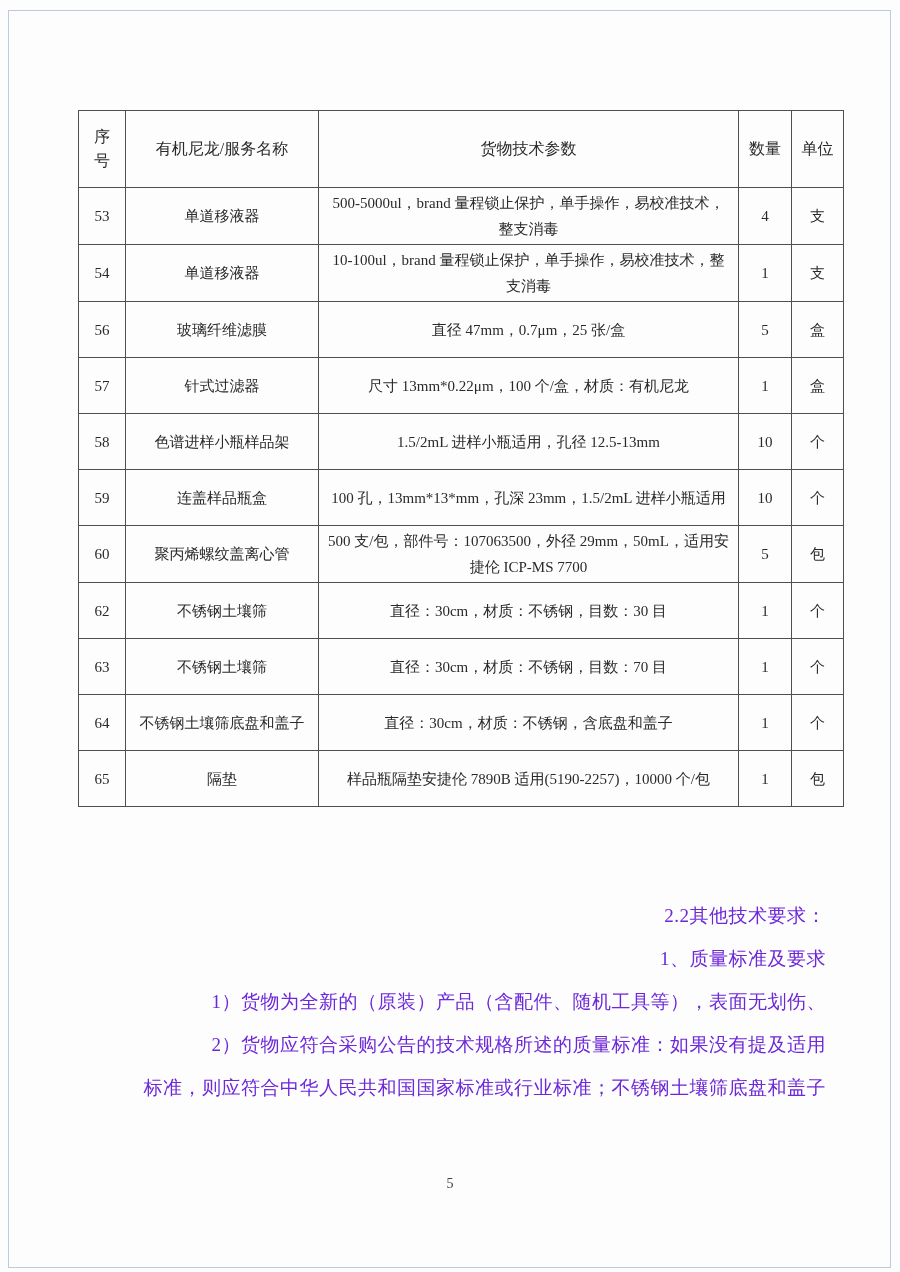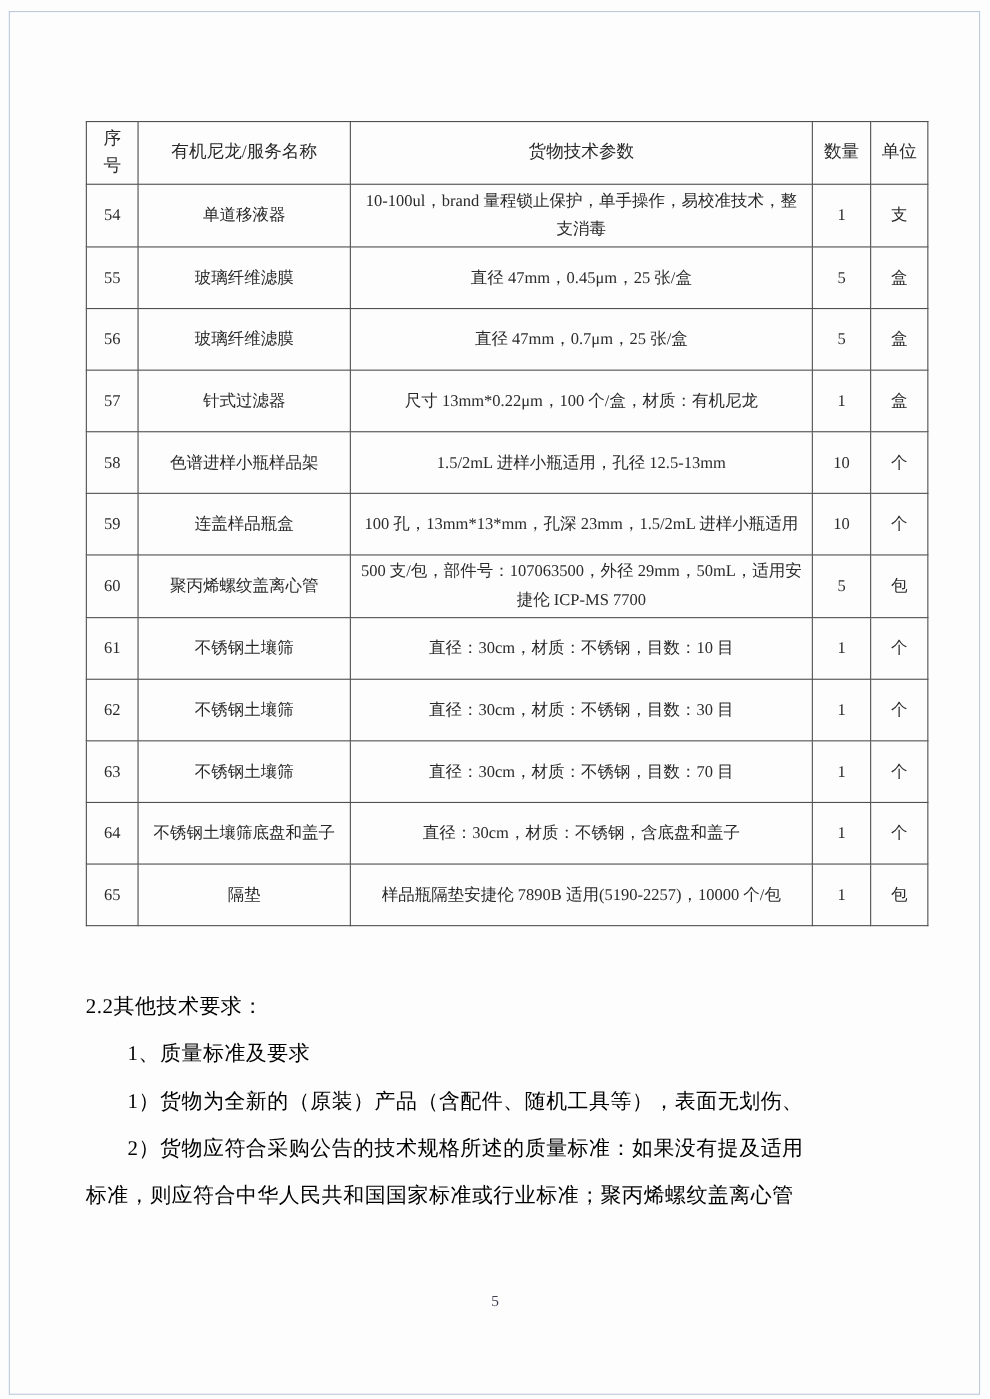--- a/index.html
+++ b/index.html
@@ -31,28 +31,29 @@
     text-align: center;
     vertical-align: middle;
     font-weight: normal;
     padding: 2px 5px;
     line-height: 26px;
     overflow: hidden;
   }
   .doc-table thead tr { height: 54px; }
   .doc-table thead th { font-size: 16px; }
   .doc-table tbody tr { height: 56px; }
-  .doc-table th.col-no { padding: 4px 14px; word-break: break-all; line-height: 24px; }
+  .doc-table th.col-no { padding: 14px 14px; word-break: break-all; line-height: 24px; }
   .doc-table td.params-cell { padding: 2px 8px; }
   .body-text {
     position: absolute;
     left: 78px; top: 894px;
     width: 748px;
     font-size: 19px;
-    color: #000000;
+    color: #6d28d9;
+    text-align: right;
   }
   .body-line {
     line-height: 43px;
     white-space: nowrap;
     letter-spacing: 0.5px;
   }
   .body-line.indent { text-indent: 38px; }
   .page-number {
     position: absolute;
     left: 0; right: 0; top: 1176px;
@@ -78,32 +79,32 @@
     <tr>
       <th class="col-no">序号</th>
       <th>有机尼龙/服务名称</th>
       <th>货物技术参数</th>
       <th>数量</th>
       <th>单位</th>
     </tr>
   </thead>
   <tbody id="table-body">
       <tr>
+        <td>53</td>
+        <td>单道移液器</td>
+        <td class="params-cell">500-5000ul，brand 量程锁止保护，单手操作，易校准技术，整支消毒</td>
+        <td>4</td>
+        <td>支</td>
+      </tr>
+      <tr>
         <td>54</td>
         <td>单道移液器</td>
         <td class="params-cell">10-100ul，brand 量程锁止保护，单手操作，易校准技术，整支消毒</td>
         <td>1</td>
         <td>支</td>
-      </tr>
-      <tr>
-        <td>55</td>
-        <td>玻璃纤维滤膜</td>
-        <td class="params-cell">直径 47mm，0.45μm，25 张/盒</td>
-        <td>5</td>
-        <td>盒</td>
       </tr>
       <tr>
         <td>56</td>
         <td>玻璃纤维滤膜</td>
         <td class="params-cell">直径 47mm，0.7μm，25 张/盒</td>
         <td>5</td>
         <td>盒</td>
       </tr>
       <tr>
         <td>57</td>
@@ -127,27 +128,20 @@
         <td>个</td>
       </tr>
       <tr>
         <td>60</td>
         <td>聚丙烯螺纹盖离心管</td>
         <td class="params-cell">500 支/包，部件号：107063500，外径 29mm，50mL，适用安捷伦 ICP-MS 7700</td>
         <td>5</td>
         <td>包</td>
       </tr>
       <tr>
-        <td>61</td>
-        <td>不锈钢土壤筛</td>
-        <td class="params-cell">直径：30cm，材质：不锈钢，目数：10 目</td>
-        <td>1</td>
-        <td>个</td>
-      </tr>
-      <tr>
         <td>62</td>
         <td>不锈钢土壤筛</td>
         <td class="params-cell">直径：30cm，材质：不锈钢，目数：30 目</td>
         <td>1</td>
         <td>个</td>
       </tr>
       <tr>
         <td>63</td>
         <td>不锈钢土壤筛</td>
         <td class="params-cell">直径：30cm，材质：不锈钢，目数：70 目</td>
@@ -169,16 +163,16 @@
         <td>包</td>
       </tr>
     </tbody>
 </table>
 
 <div class="body-text" id="body-text">
     <p class="body-line">2.2其他技术要求：</p>
     <p class="body-line indent">1、质量标准及要求</p>
     <p class="body-line indent">1）货物为全新的（原装）产品（含配件、随机工具等），表面无划伤、</p>
     <p class="body-line indent">2）货物应符合采购公告的技术规格所述的质量标准：如果没有提及适用</p>
-    <p class="body-line">标准，则应符合中华人民共和国国家标准或行业标准；聚丙烯螺纹盖离心管</p>
+    <p class="body-line">标准，则应符合中华人民共和国国家标准或行业标准；不锈钢土壤筛底盘和盖子</p>
   </div>
 
 <div class="page-number">5</div>
 
 </body></html>

